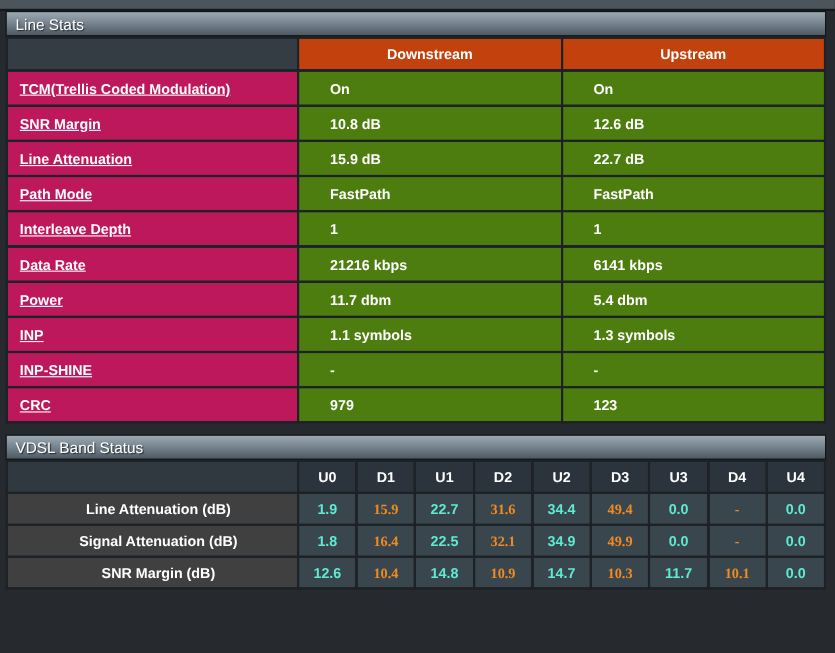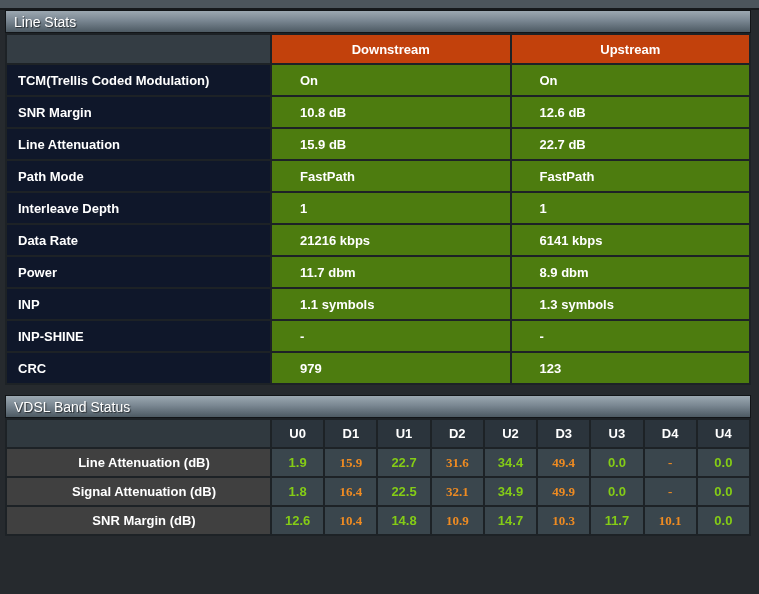--- a/index.html
+++ b/index.html
@@ -36,30 +36,30 @@
     color:#ffffff;
     font-size:13px;
     font-weight:bold;
     overflow:hidden;
     white-space:nowrap;
   }
   
   .ls-table th{height:26px;background:#c2410c;text-align:center;}
   .ls-table th.corner{background:#343d44;}
   .ls-table td{height:28px;background:#4d7c0f;text-align:left;padding-left:28px;}
-  .ls-table td.label{background:#0f172a;padding-left:11px;}
+  .ls-table td.label{background:#be185d;padding-left:11px;text-decoration:underline;}
   .ls-table col.c-label{width:265px;}
   
   .vb-table th{height:25px;background:#2b343c;text-align:center;}
   .vb-table th.corner{background:#30393f;}
   .vb-table td{height:27px;background:#3a464d;text-align:center;padding:0;}
   .vb-table td.label{background:#404040;text-align:center;padding-left:11px;}
   .vb-table col.c-label{width:265px;}
   .gap{height:10px;}
-  .val-u{color:#84cc16;}
+  .val-u{color:#5eead4;}
   .val-d{color:#ee8b22;font-family:Liberation Serif, serif;}
 </style>
 </head>
 <body>
 
 <div class="top-strip"></div>
 
 <div class="content">
 
   <section>
@@ -104,21 +104,21 @@
             <td>1</td>
           </tr>
           <tr>
             <td class="label">Data Rate</td>
             <td>21216 kbps</td>
             <td>6141 kbps</td>
           </tr>
           <tr>
             <td class="label">Power</td>
             <td>11.7 dbm</td>
-            <td>8.9 dbm</td>
+            <td>5.4 dbm</td>
           </tr>
           <tr>
             <td class="label">INP</td>
             <td>1.1 symbols</td>
             <td>1.3 symbols</td>
           </tr>
           <tr>
             <td class="label">INP-SHINE</td>
             <td>-</td>
             <td>-</td>

